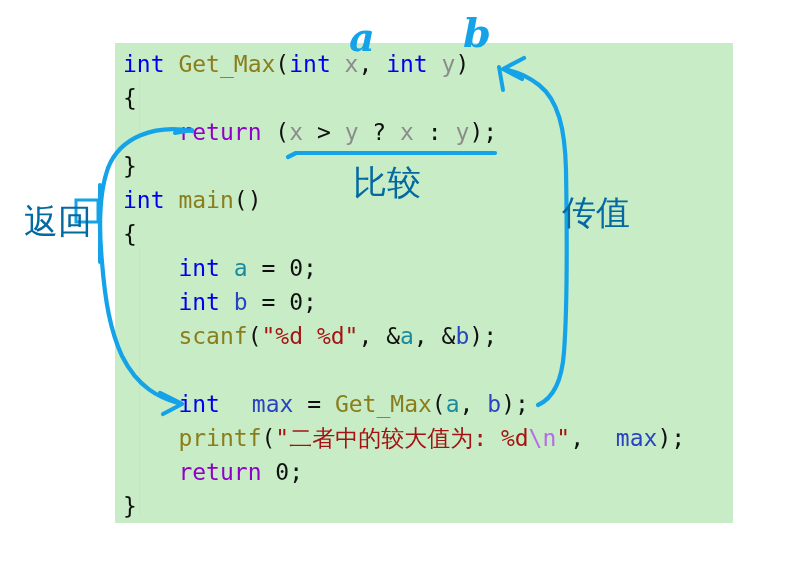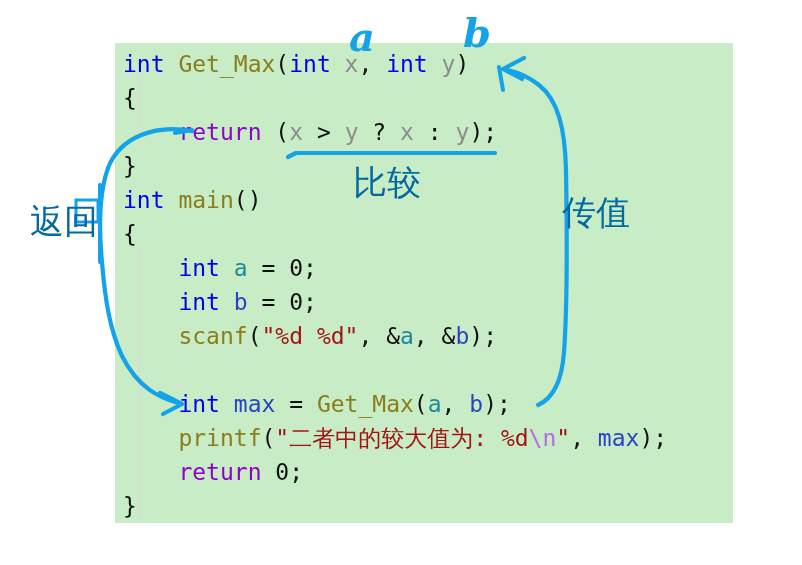--- a/index.html
+++ b/index.html
@@ -40,21 +40,21 @@
   }
 
   
   .kw      {color:#0000f0;}            
   .kw2     {color:#8f00c8;}            
   .fn      {color:#8a7d1c;}            
   .punct   {color:#101010;}
   .var-gray{color:#8c8c8c;}
   .var-a   {color:#1b8a9c;}
   .var-b   {color:#2a43c4;}
-  .var-max {color:#2a43c4;}
+  .var-max {color:#2a43c4;margin-left:18px;}
   .num     {color:#101010;}
   .str     {color:#a41313;}
   .esc     {color:#b86ae8;}
   .op      {color:#101010;}
 
   
   .anno-svg{position:absolute;left:0;top:0;width:802px;height:565px;pointer-events:none;}
   .anno-label{
     position:absolute;
     color:#0369a1;
@@ -65,21 +65,21 @@
   }
   .anno-hand{
     position:absolute;
     color:#14a3e8;
     font-family:"DejaVu Serif","Liberation Serif",serif;
     font-style:italic;
     font-weight:700;
     font-size:40px;
     line-height:1;
   }
-  #lbl-fanhui{left:30px;top:207px;}
+  #lbl-fanhui{left:24px;top:207px;}
   #lbl-bijiao{left:353px;top:168px;}
   #lbl-chuanzhi{left:562px;top:198px;}
   #hand-a{left:349px;top:17px;}
   #hand-b{left:463px;top:13px;}
 </style>
 </head>
 <body>
 
 <div id="root">
 

